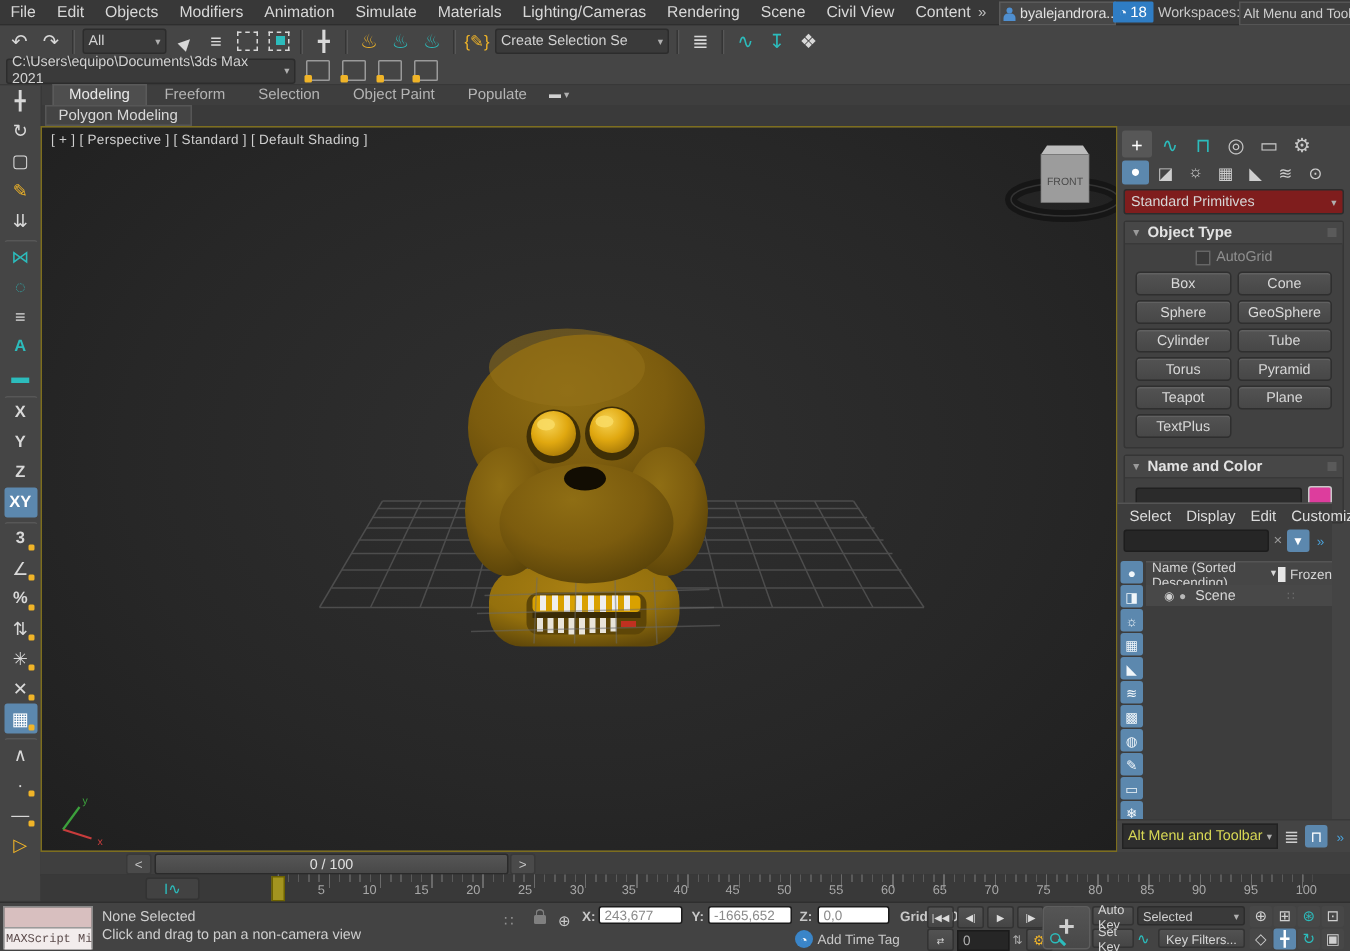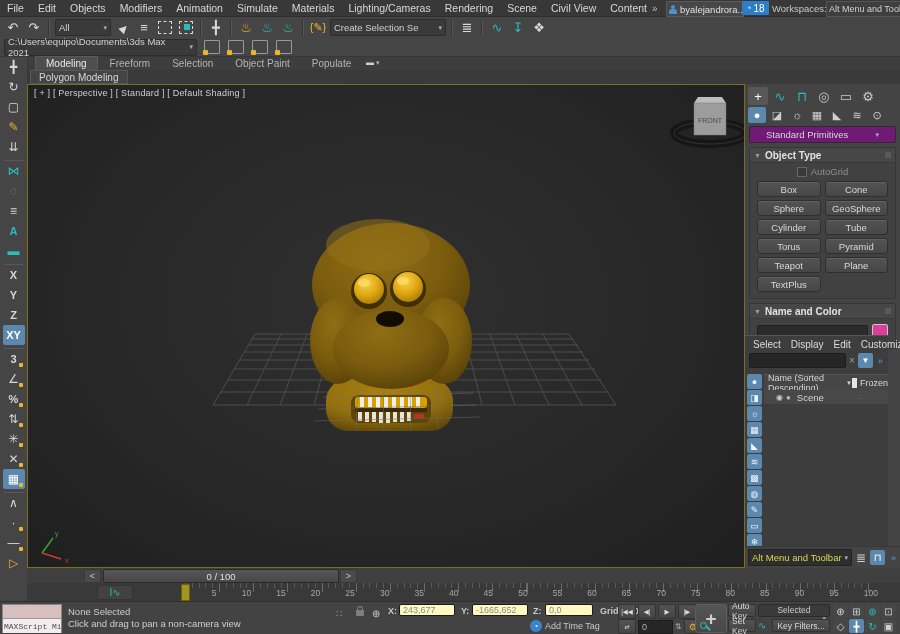--- a/index.html
+++ b/index.html
@@ -52,21 +52,21 @@
   .vp-label{position:absolute;left:6px;top:3px;font-size:9px;color:#cfcfcf;letter-spacing:.2px;}
   .vp-svg{position:absolute;left:0;top:0;}
   
   .cpanel{position:absolute;left:745px;top:84px;width:155px;height:484px;background:#444;box-sizing:border-box;}
   .ptabs{display:flex;gap:2px;padding:3px 2px 1px 3px;}
   .ptab{width:20px;height:18px;display:flex;align-items:center;justify-content:center;font-size:13px;color:#c8c8c8;border-radius:2px;}
   .ptab.active{background:#575757;color:#fff;}
   .pcats{display:flex;gap:2px;padding:1px 2px 3px 3px;}
   .pcat{width:18px;height:16px;display:flex;align-items:center;justify-content:center;font-size:11px;color:#cfcfcf;border-radius:2px;}
   .pcat.active{background:#5c88ae;color:#fff;}
-  .pdrop{margin:0 4px;height:15px;background:#701a75;border:1px solid #2c2c2c;border-radius:2px;display:flex;align-items:center;font-size:9.5px;color:#d6d6d6;padding:0 16px;justify-content:flex-end;}
+  .pdrop{margin:0 4px;height:15px;background:#7f1d1d;border:1px solid #2c2c2c;border-radius:2px;display:flex;align-items:center;font-size:9.5px;color:#d6d6d6;padding:0 4px;justify-content:flex-end;}
   .rollout{margin:4px 4px 0 4px;background:#414141;border:1px solid #353535;border-radius:2px;}
   .rhead{height:14px;display:flex;align-items:center;gap:4px;padding:0 4px;font-size:10px;font-weight:bold;color:#e2e2e2;background:#474747;border-bottom:1px solid #393939;}
   .rhead .arr{font-size:7px;color:#9a9a9a;}
   .rhead .pin{margin-left:auto;width:6px;height:6px;background:#5a5a5a;}
   .autogrid{display:flex;align-items:center;justify-content:center;gap:4px;padding:3px 0 1px 0;color:#8f8f8f;font-size:9.5px;}
   .cb{width:8px;height:8px;border:1px solid #666;background:#3a3a3a;}
   .btn-grid{display:grid;grid-template-columns:1fr 1fr;gap:3px 4px;padding:3px 7px 6px 7px;}
   .obtn{height:14px;display:flex;align-items:center;justify-content:center;font-size:9.5px;color:#d8d8d8;background:linear-gradient(#535353,#474747);border:1px solid #2f2f2f;border-radius:3px;box-shadow:inset 0 1px 0 #616161;}
   .nc-row{display:flex;gap:4px;padding:5px 7px 7px 7px;align-items:center;}
   .nc-input{flex:1;height:14px;background:#2b2b2b;border:1px solid #202020;border-radius:2px;}
@@ -107,35 +107,35 @@
   .statusbar{position:absolute;left:0;top:601px;width:900px;height:33px;background:#434343;border-top:1px solid #2f2f2f;font-size:9.5px;}
   .mxs{position:absolute;left:2px;top:2px;width:60px;height:29px;border:1px solid #8a8a8a;box-sizing:border-box;}
   .mxs .pink{height:13px;background:#d8bfbf;border-bottom:1px solid #9a9a9a;}
   .mxs .white{height:14px;background:#f2ecec;color:#5a4a4a;font-family:"Liberation Mono",monospace;font-size:8px;display:flex;align-items:center;padding-left:1px;white-space:nowrap;overflow:hidden;}
   .prompt1{position:absolute;left:68px;top:4px;color:#cfcfcf;}
   .prompt2{position:absolute;left:68px;top:16px;color:#cfcfcf;}
   .sico{position:absolute;color:#909090;font-size:10px;}
   .lockico{position:absolute;left:356px;top:8px;width:8px;height:6px;background:#808080;border-radius:1px;}
   .lockico::before{content:"";position:absolute;left:1px;top:-4px;width:4px;height:4px;border:1.5px solid #808080;border-bottom:none;border-radius:3px 3px 0 0;}
   .coordlbl{position:absolute;top:4px;color:#c8c8c8;font-weight:bold;font-size:9px;}
-  .coordfld{position:absolute;top:2px;height:12px;background:#fef9c3;border:1px solid #1b1b1b;border-radius:2px;color:#8a8a8a;font-size:9px;display:flex;align-items:center;padding-left:3px;box-sizing:border-box;}
+  .coordfld{position:absolute;top:2px;height:12px;background:#ffffff;border:1px solid #1b1b1b;border-radius:2px;color:#8a8a8a;font-size:9px;display:flex;align-items:center;padding-left:3px;box-sizing:border-box;}
   .gridtxt{position:absolute;left:543px;top:4px;color:#c8c8c8;font-weight:bold;font-size:9px;}
   .ttag{position:absolute;left:530px;top:18px;display:flex;align-items:center;gap:3px;color:#c8c8c8;font-size:9px;}
   .clockb{width:12px;height:12px;border-radius:50%;background:#3a85c8;color:#fff;font-size:8px;display:flex;align-items:center;justify-content:center;}
   .transport{position:absolute;left:618px;top:2px;display:flex;gap:2px;}
   .trbtn{height:13px;min-width:14px;background:linear-gradient(#525252,#454545);border:1px solid #333;border-radius:2px;color:#dcdcdc;font-size:6.5px;display:flex;align-items:center;justify-content:center;padding:0 1px;}
   .frameline{position:absolute;left:618px;top:17px;display:flex;gap:2px;align-items:center;}
   .framefld{width:30px;height:12px;background:#262626;border:1px solid #1b1b1b;color:#b0b0b0;font-size:9px;display:flex;align-items:center;padding-left:3px;}
   .spin{color:#b0b0b0;font-size:8px;}
   .keybig{position:absolute;left:695px;top:2px;width:30px;height:27px;background:linear-gradient(#555,#484848);border:1px solid #5e5e5e;border-radius:3px;display:flex;align-items:center;justify-content:center;}
   .keybig .plus{font-size:19px;color:#cfcfcf;font-weight:bold;line-height:1;}
   .keybig .key{position:absolute;left:4px;bottom:3px;width:5px;height:5px;border:1.5px solid #2cbcbc;border-radius:50%;}
   .keybig .key::after{content:"";position:absolute;left:4px;top:4px;width:6px;height:2px;background:#2cbcbc;transform:rotate(45deg);}
   .akbtn{position:absolute;height:13px;background:linear-gradient(#525252,#454545);border:1px solid #333;border-radius:2px;color:#d8d8d8;font-size:8.5px;display:flex;align-items:center;justify-content:center;padding:0 3px;box-sizing:border-box;}
-  .seldd{position:absolute;left:758px;top:2px;width:72px;height:13px;background:#3a3a3a;border:1px solid #2c2c2c;border-radius:2px;display:flex;align-items:center;font-size:8.5px;color:#cfcfcf;padding:0 3px;box-sizing:border-box;flex-direction:column;}
+  .seldd{position:absolute;left:758px;top:2px;width:72px;height:13px;background:#3a3a3a;border:1px solid #2c2c2c;border-radius:2px;display:flex;align-items:center;font-size:8.5px;color:#cfcfcf;padding:0 3px;box-sizing:border-box;}
   .curveico{position:absolute;left:758px;top:18px;color:#2cbcbc;font-size:10px;}
   .nav{position:absolute;left:833px;top:2px;display:grid;grid-template-columns:repeat(4,15px);grid-auto-rows:14px;gap:1px;}
   .nbtn{display:flex;align-items:center;justify-content:center;font-size:10px;color:#d0d0d0;border-radius:2px;background:#474747;}
   .nbtn.teal{color:#2cbcbc;}
   .nbtn.active{background:#5c88ae;color:#fff;}
 </style>
 </head>
 <body>
 
 <div class="app">

